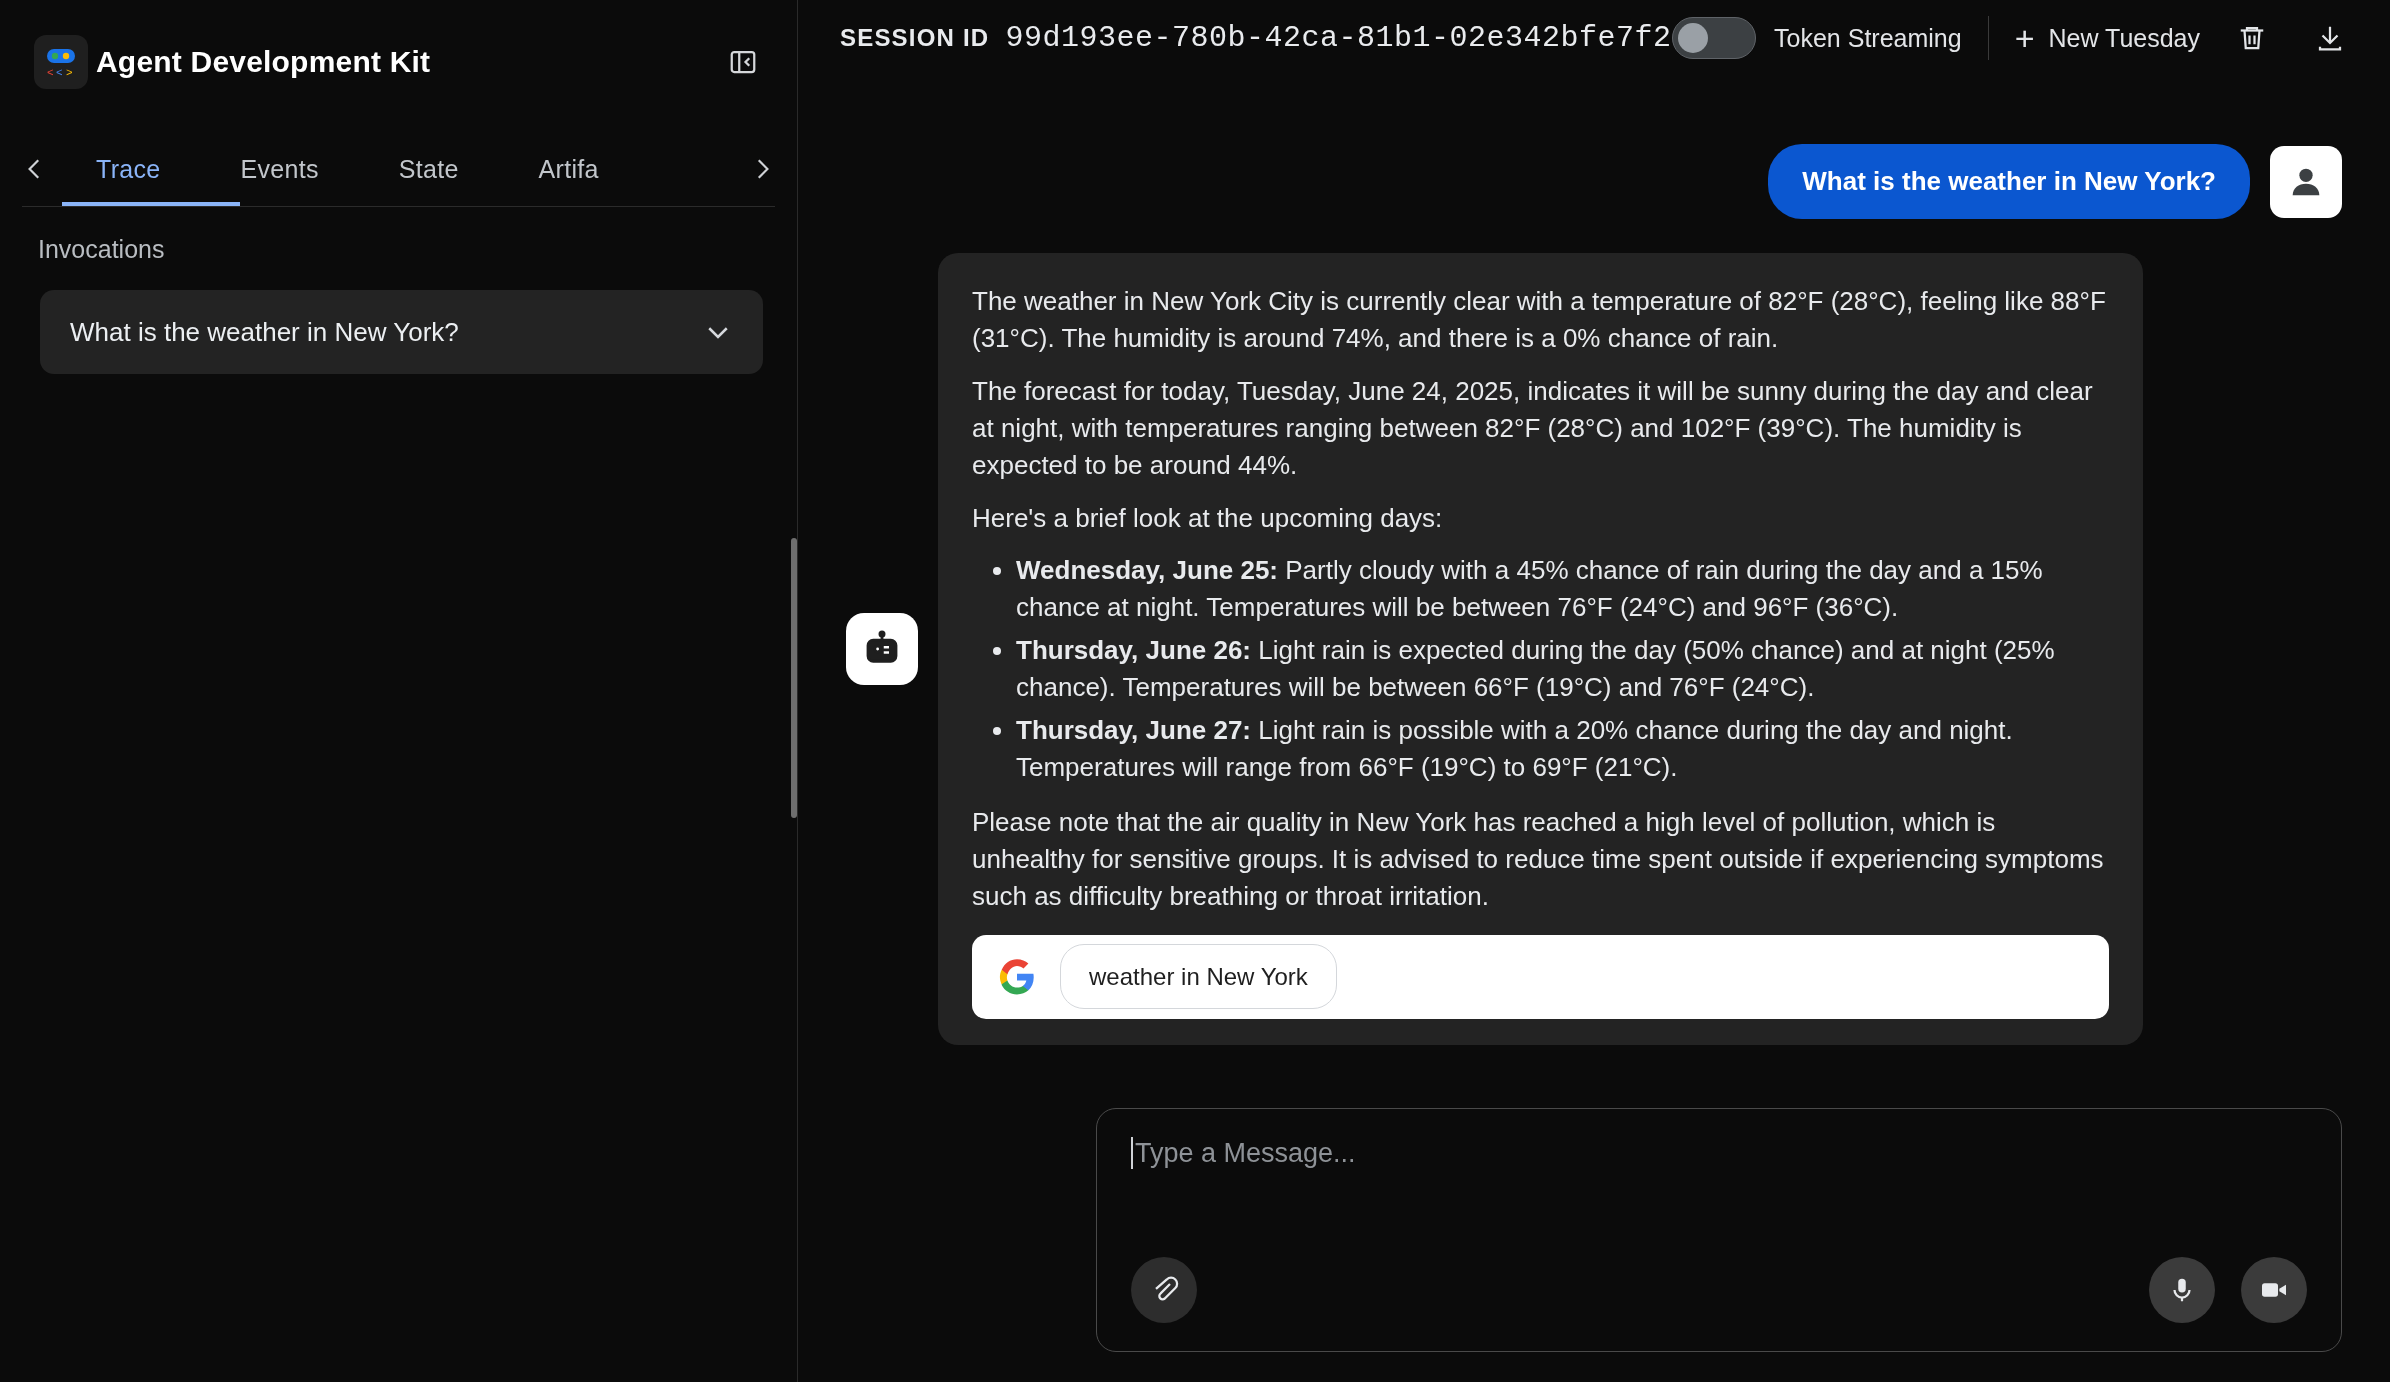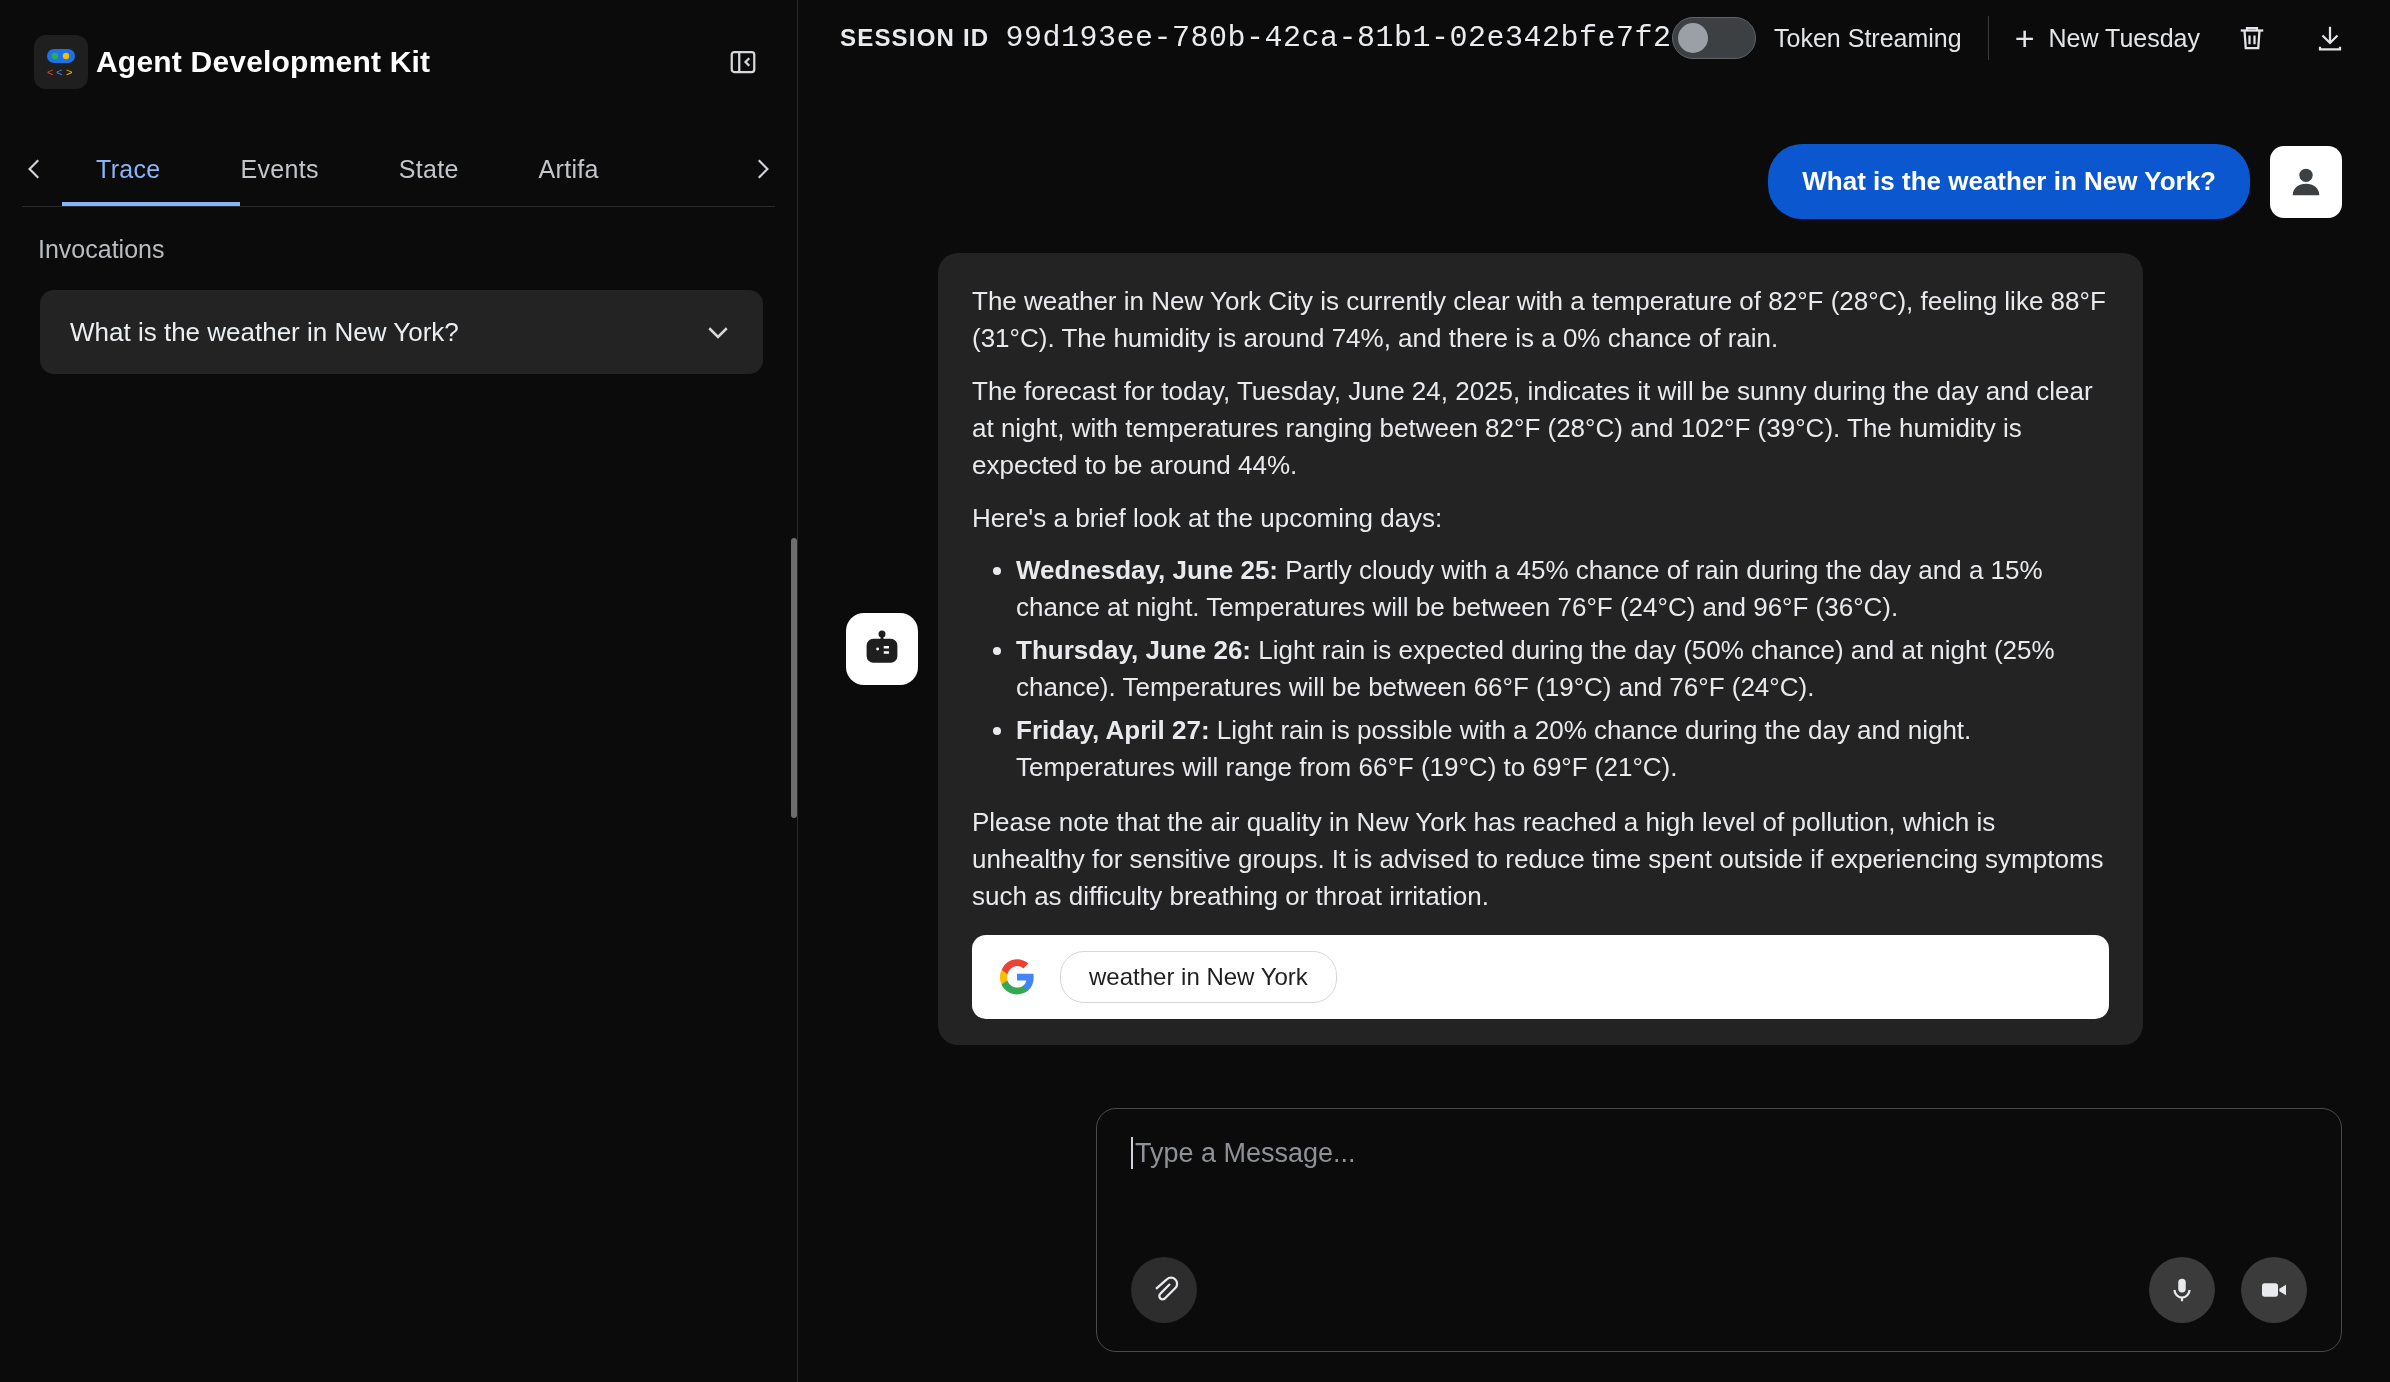--- a/index.html
+++ b/index.html
@@ -322,21 +322,21 @@
     display: flex;
     align-items: center;
     padding: 0 26px;
     gap: 24px;
   }
   .g-logo { width: 38px; height: 38px; flex: 0 0 38px; }
   .search-chip {
     background: #ffffff;
     border: 1px solid #d4d7db;
     border-radius: 24px;
-    height: 52px;
+    height: 65px;
     display: flex;
     align-items: center;
     padding: 0 28px;
     font-size: 24px;
     color: #1f1f1f;
     cursor: pointer;
   }
 
   
   .composer-wrap {
@@ -518,21 +518,21 @@
           <p>The forecast for today, Tuesday, June 24, 2025, indicates it will be sunny during the day and clear at night, with temperatures ranging between 82°F (28°C) and 102°F (39°C). The humidity is expected to be around 44%.</p>
           <p>Here's a brief look at the upcoming days:</p>
           <ul>
             <li>
               <b>Wednesday, June 25:</b><span> Partly cloudy with a 45% chance of rain during the day and a 15% chance at night. Temperatures will be between 76°F (24°C) and 96°F (36°C).</span>
             </li>
             <li>
               <b>Thursday, June 26:</b><span> Light rain is expected during the day (50% chance) and at night (25% chance). Temperatures will be between 66°F (19°C) and 76°F (24°C).</span>
             </li>
             <li>
-              <b>Friday, April 27:</b><span> Light rain is possible with a 20% chance during the day and night. Temperatures will range from 66°F (19°C) to 69°F (21°C).</span>
+              <b>Thursday, June 27:</b><span> Light rain is possible with a 20% chance during the day and night. Temperatures will range from 66°F (19°C) to 69°F (21°C).</span>
             </li>
           </ul>
           <p>Please note that the air quality in New York has reached a high level of pollution, which is unhealthy for sensitive groups. It is advised to reduce time spent outside if experiencing symptoms such as difficulty breathing or throat irritation.</p>
 
           <div class="search-chip-bar">
             <span class="g-logo">
               <svg width="38" height="38" viewBox="0 0 48 48">
                 <path fill="#4285F4" d="M45.1 24.5c0-1.6-.1-3.1-.4-4.5H24v8.5h11.8c-.5 2.7-2 5-4.3 6.6v5.5h7c4.1-3.8 6.6-9.4 6.6-16.1z"></path>
                 <path fill="#34A853" d="M24 46c5.8 0 10.7-1.9 14.3-5.2l-7-5.5c-1.9 1.3-4.4 2.1-7.3 2.1-5.6 0-10.4-3.8-12.1-8.9H4.7v5.6C8.3 41.3 15.6 46 24 46z"></path>
                 <path fill="#FBBC05" d="M11.9 28.5c-.4-1.3-.7-2.6-.7-4s.3-2.7.7-4v-5.6H4.7C3.2 17.9 2.4 20.9 2.4 24s.8 6.1 2.3 9.1l7.2-4.6z"></path>

